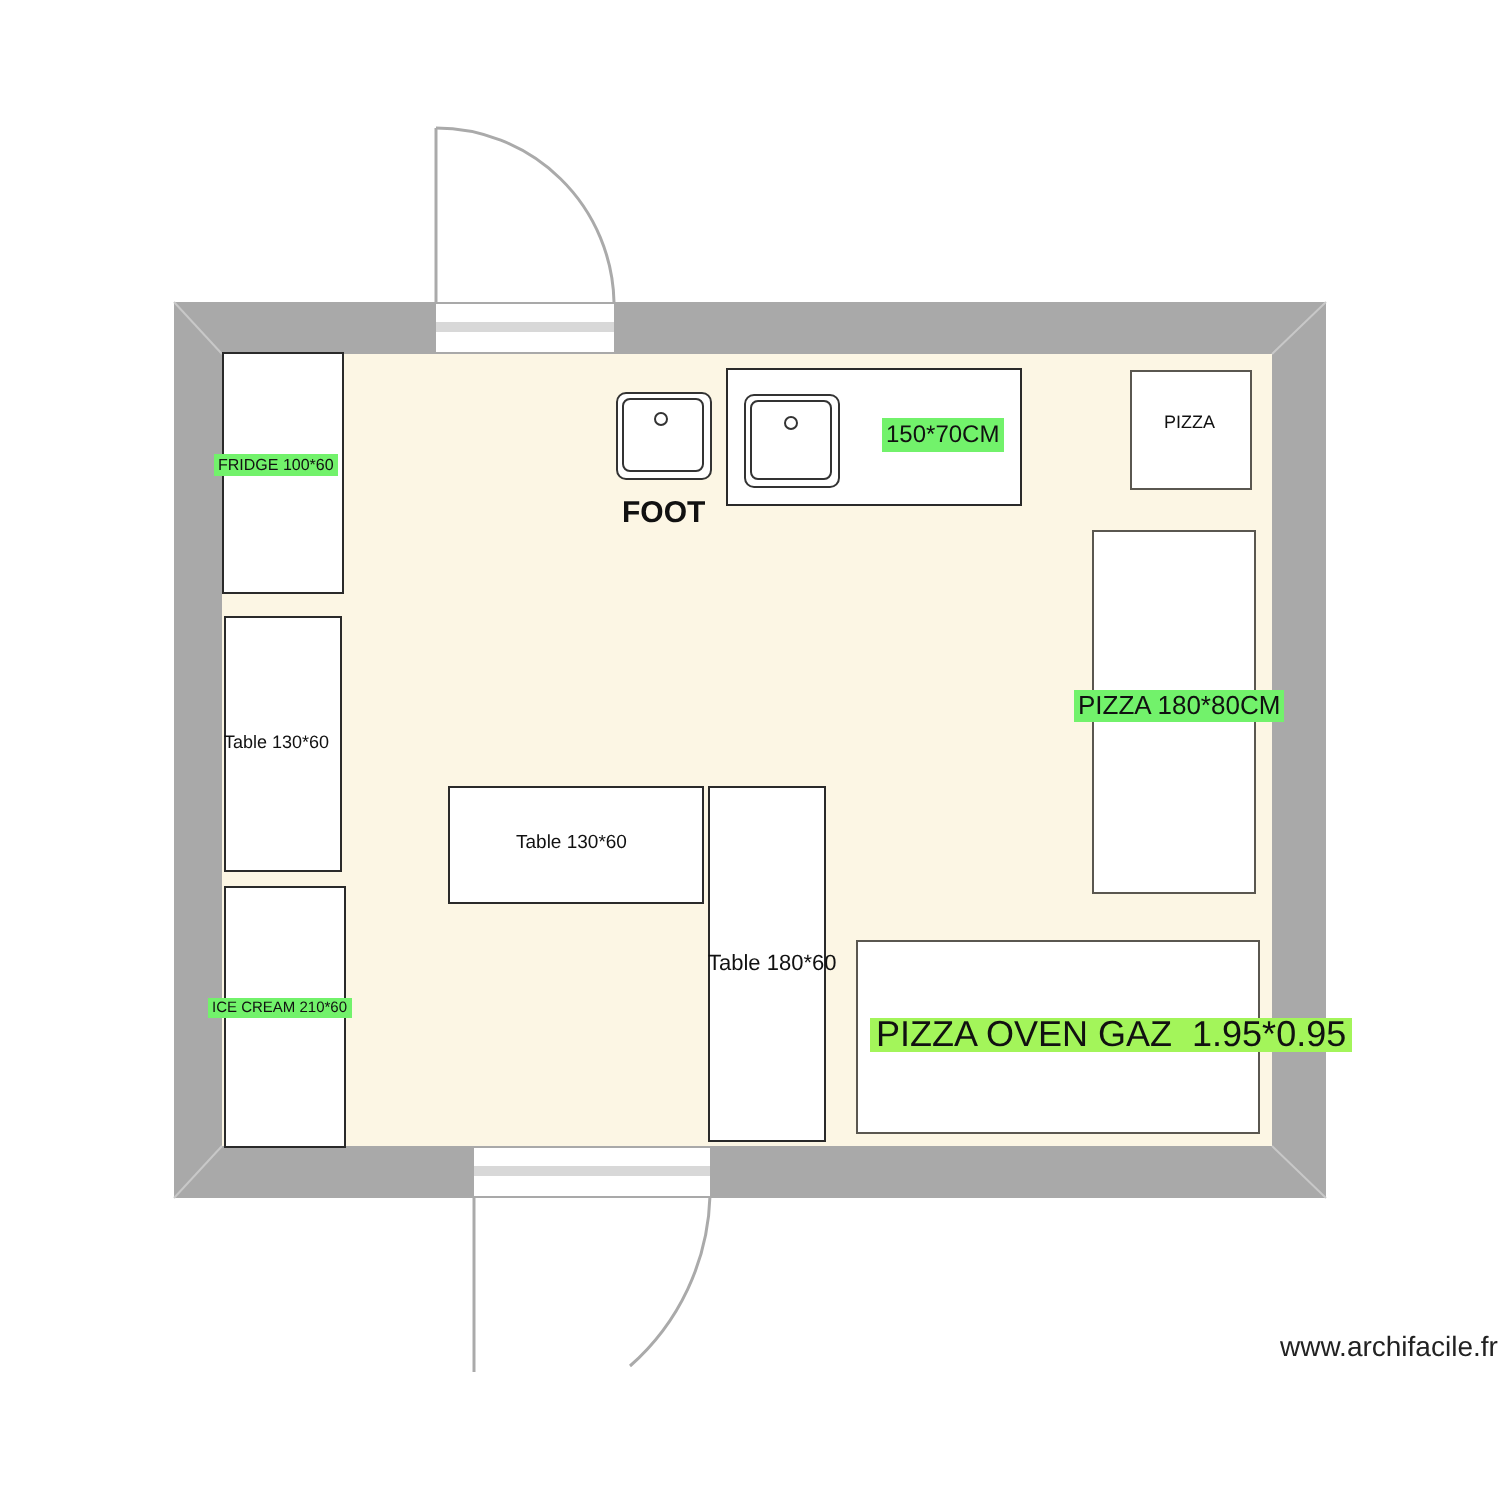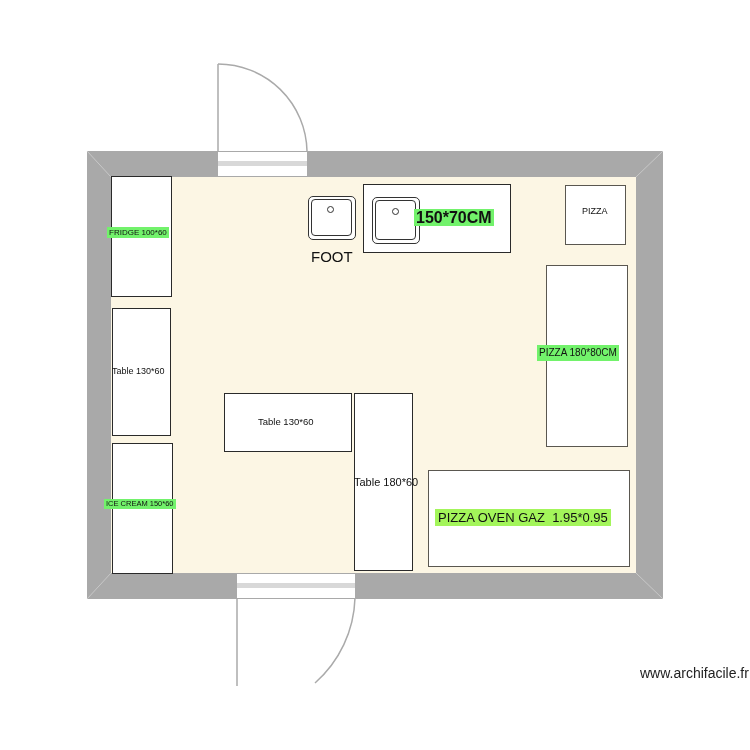--- a/index.html
+++ b/index.html
@@ -49,43 +49,43 @@
   <path d="M 125 0 A 118 118 0 0 1 85 85" fill="none" stroke="#aaa" stroke-width="1.5"></path>
 </svg>
 
 <div class="abs furn" style="left:111px;top:176px;width:61px;height:121px;"></div>
 <span class="lbl hl" style="left:107px;top:227px;font-size:8px;line-height:11px;">FRIDGE 100*60</span>
 
 <div class="abs furn" style="left:112px;top:308px;width:59px;height:128px;"></div>
 <span class="lbl" style="left:112px;top:366px;font-size:9px;line-height:11px;">Table 130*60</span>
 
 <div class="abs furn" style="left:112px;top:443px;width:61px;height:131px;"></div>
-<span class="lbl hl" style="left:104px;top:499px;font-size:7.5px;line-height:10px;">ICE CREAM 150*60</span>
+<span class="lbl hl" style="left:104px;top:499px;font-size:7.5px;line-height:10px;">ICE CREAM 210*60</span>
 
 <div class="abs furn" style="left:224px;top:393px;width:128px;height:59px;"></div>
 <span class="lbl" style="left:258px;top:416px;font-size:9.5px;line-height:12px;">Table 130*60</span>
 
 <div class="abs furn" style="left:354px;top:393px;width:59px;height:178px;"></div>
 <span class="lbl" style="left:354px;top:476px;font-size:11px;line-height:12px;">Table 180*60</span>
 
 <div class="abs sink-outer" style="left:308px;top:196px;width:48px;height:44px;">
   <div class="abs sink-inner" style="left:2px;top:2px;width:41px;height:37px;"></div>
   <div class="abs drain" style="left:18px;top:9px;"></div>
 </div>
-<span class="lbl" style="left:311px;top:248px;font-size:15px;line-height:17px;">FOOT</span>
+<span class="lbl" style="left:311px;top:248px;font-size:15px;line-height:17px;font-weight:bold;">FOOT</span>
 
 <div class="abs furn" style="left:363px;top:184px;width:148px;height:69px;"></div>
 <div class="abs sink-outer" style="left:372px;top:197px;width:48px;height:47px;">
   <div class="abs sink-inner" style="left:2px;top:2px;width:41px;height:40px;"></div>
   <div class="abs drain" style="left:19px;top:10px;"></div>
 </div>
-<span class="lbl hl" style="left:414px;top:209px;font-size:16px;line-height:17px;font-weight:bold;">150*70CM</span>
+<span class="lbl hl" style="left:441px;top:209px;font-size:12px;line-height:17px;">150*70CM</span>
 
 <div class="abs furn grey" style="left:565px;top:185px;width:61px;height:60px;"></div>
 <span class="lbl" style="left:582px;top:206px;font-size:9px;line-height:11px;">PIZZA</span>
 
 <div class="abs furn grey" style="left:546px;top:265px;width:82px;height:182px;"></div>
-<span class="lbl hl" style="left:537px;top:345px;font-size:10px;line-height:16px;">PIZZA 180*80CM</span>
+<span class="lbl hl" style="left:537px;top:345px;font-size:13px;line-height:16px;">PIZZA 180*80CM</span>
 
 <div class="abs furn grey" style="left:428px;top:470px;width:202px;height:97px;"></div>
-<span class="lbl hl2" style="left:435px;top:509px;font-size:13px;line-height:17px;white-space:pre;">PIZZA OVEN GAZ  1.95*0.95</span>
+<span class="lbl hl2" style="left:435px;top:509px;font-size:18px;line-height:17px;white-space:pre;">PIZZA OVEN GAZ  1.95*0.95</span>
 
 <span class="lbl" style="left:640px;top:666px;font-size:14px;line-height:14px;color:#222;">www.archifacile.fr</span>
 
 </body></html>

